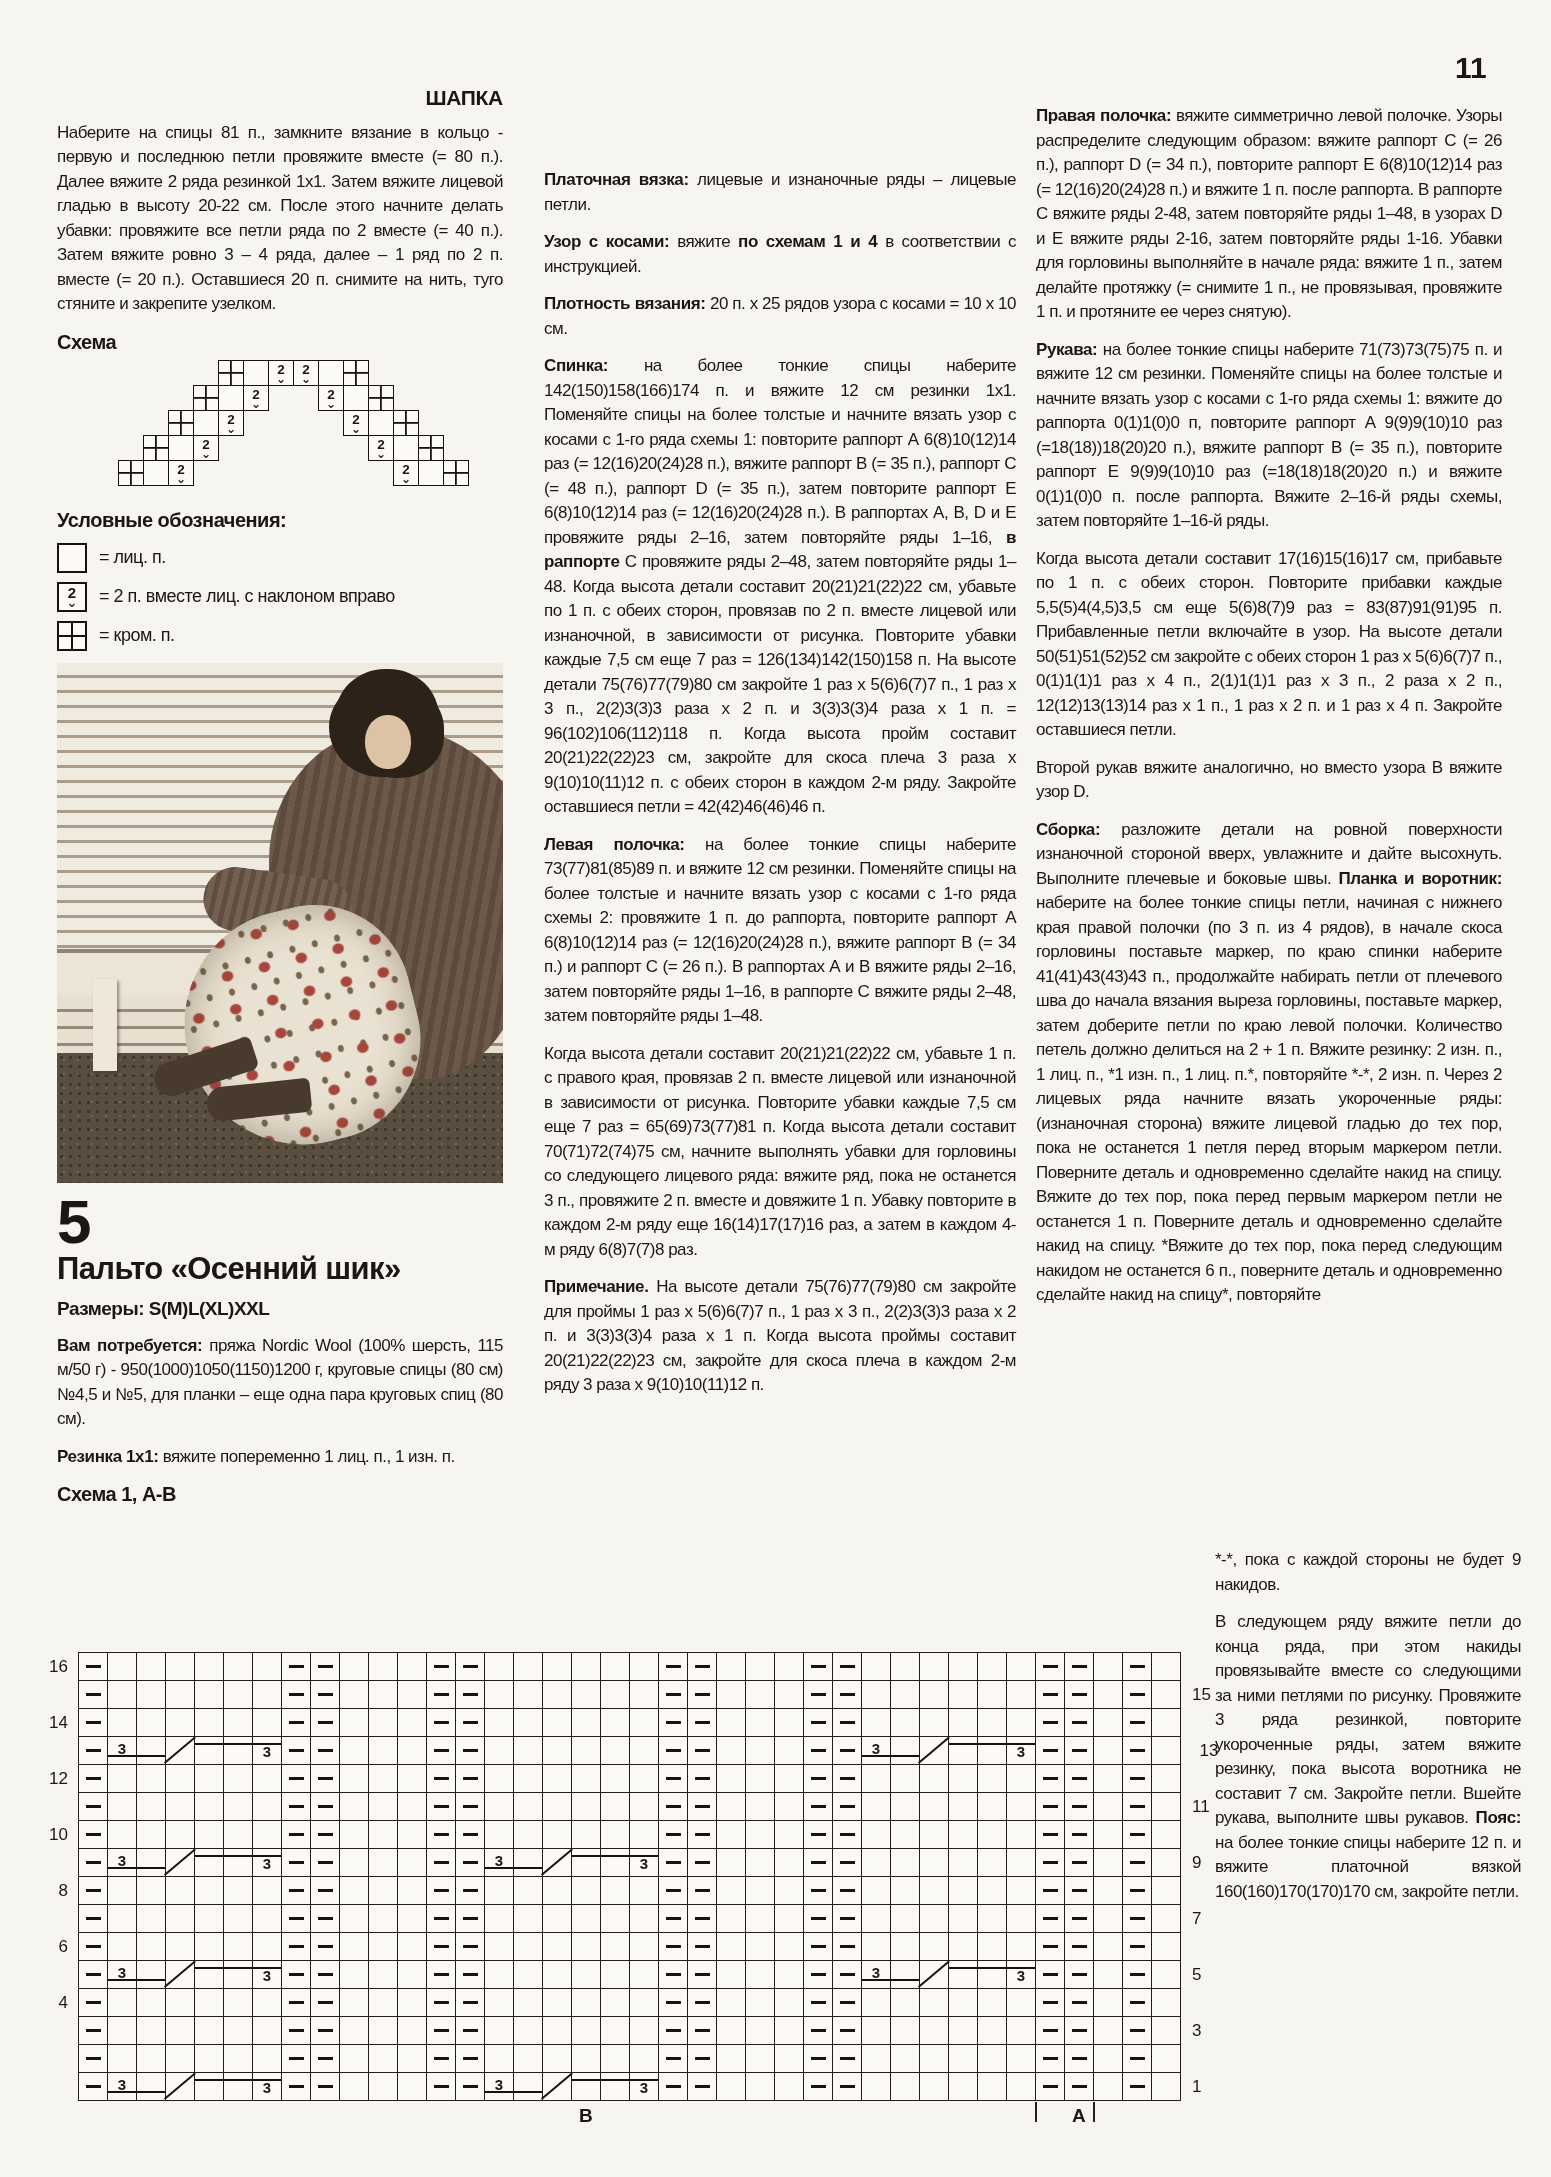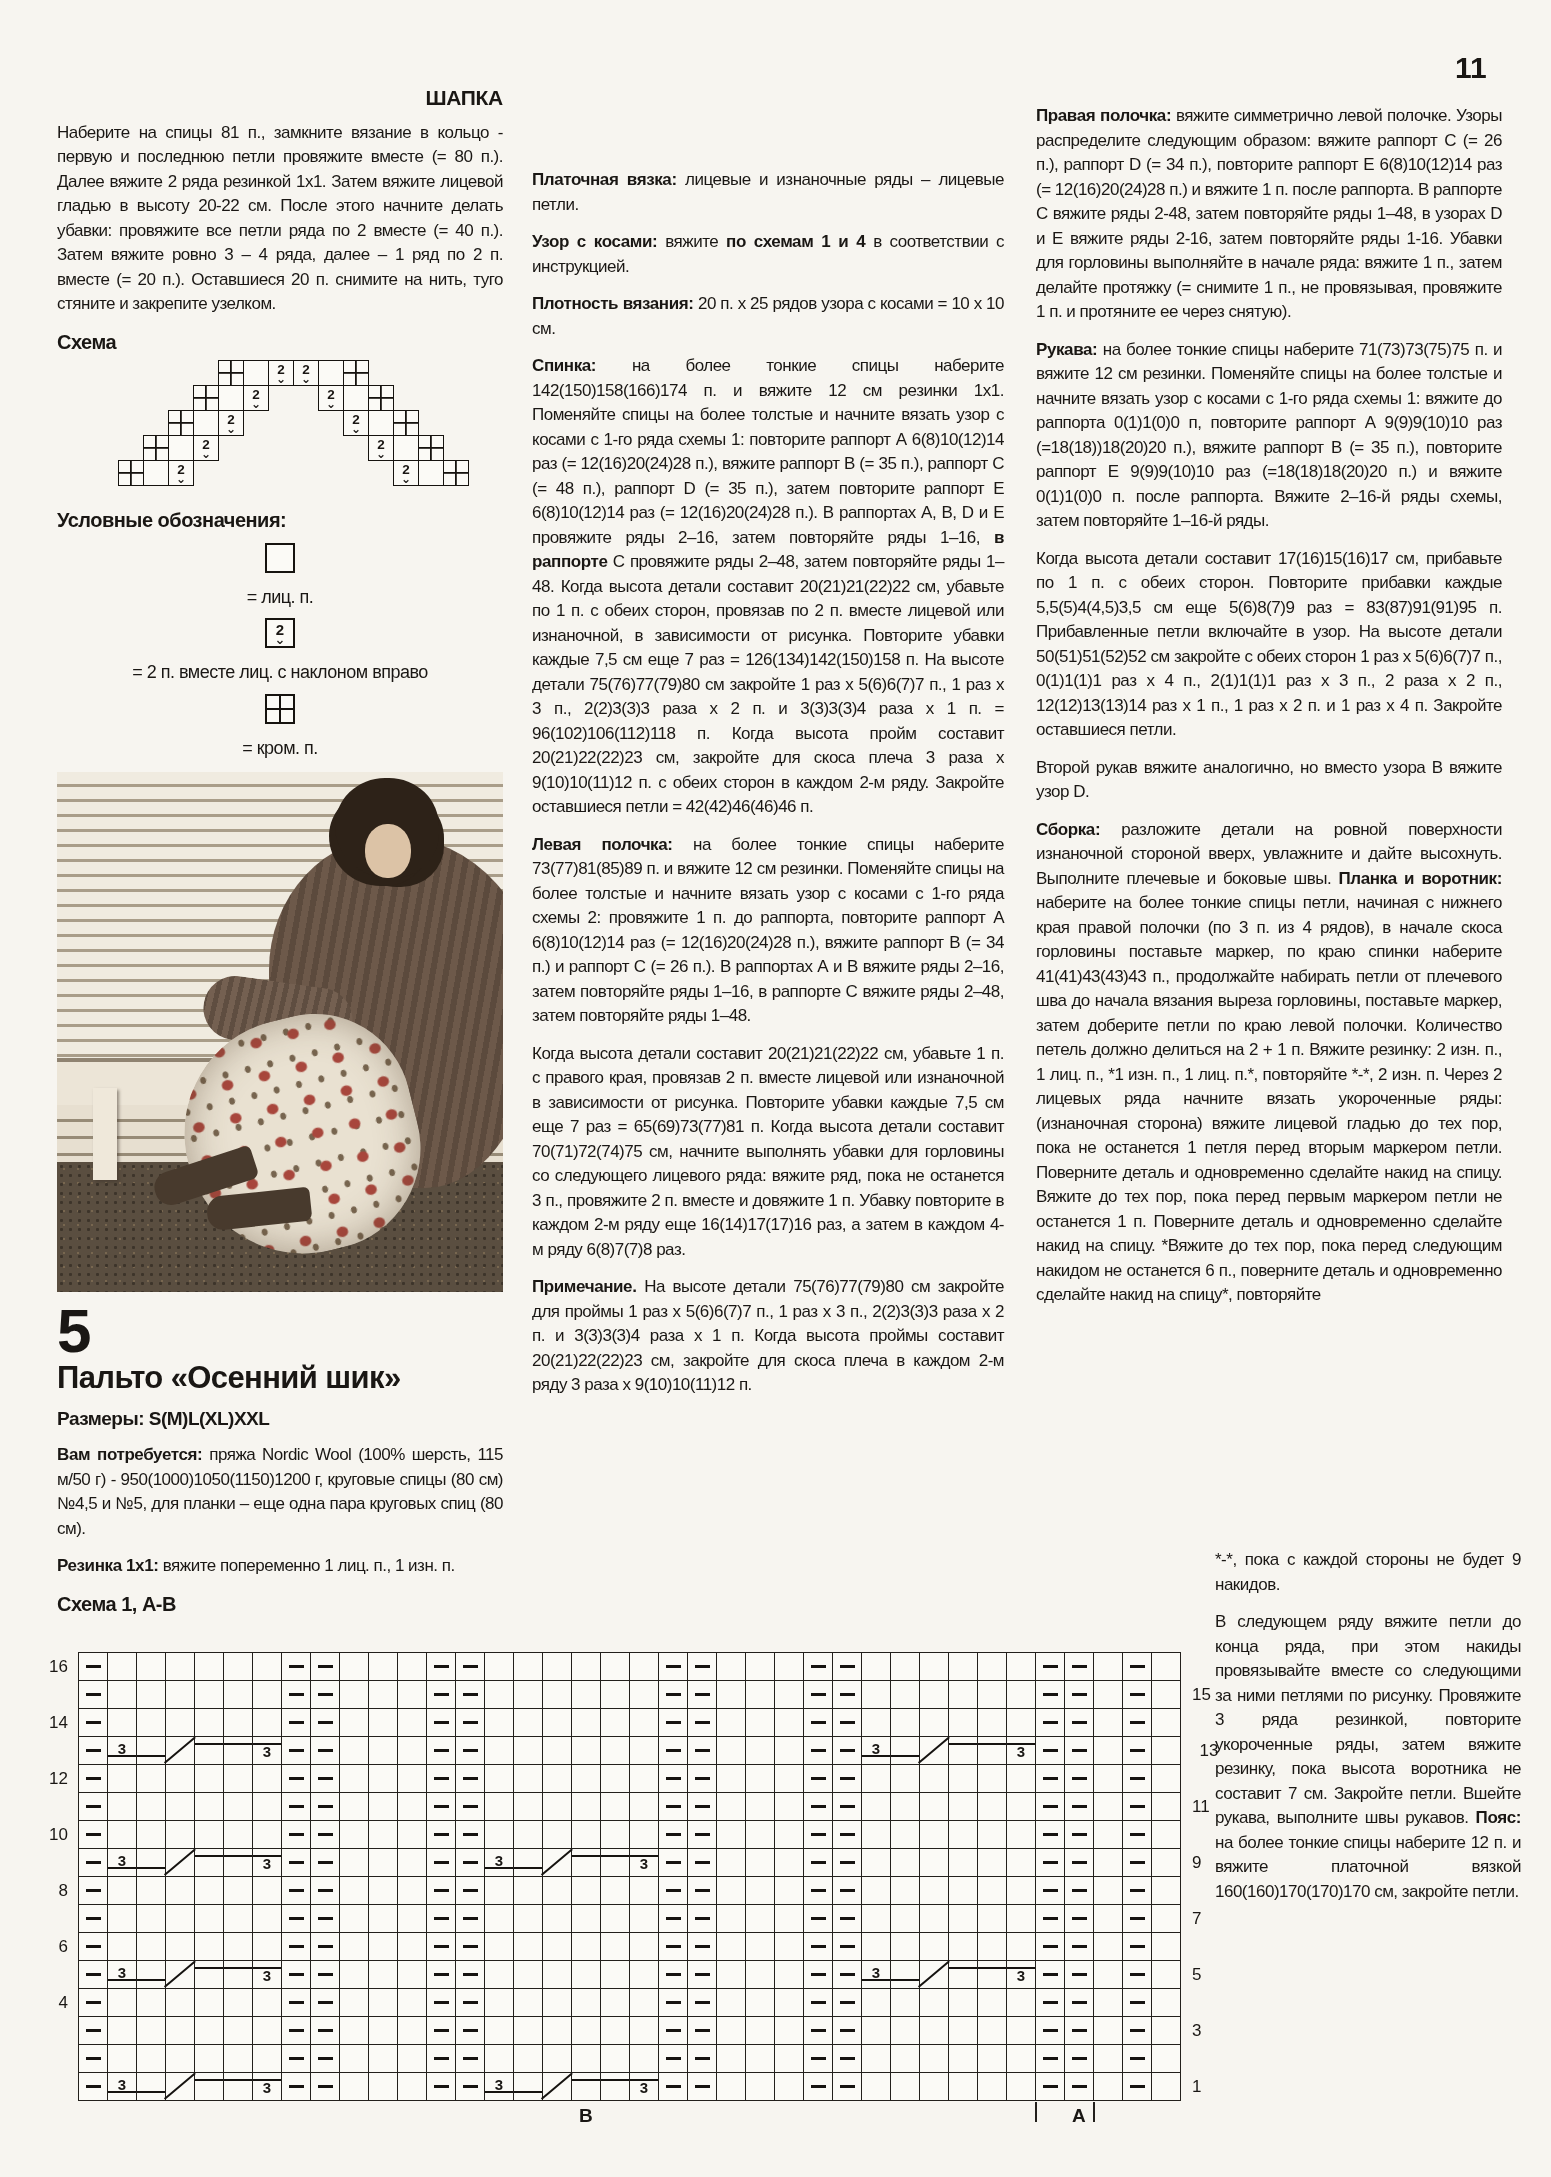--- a/index.html
+++ b/index.html
@@ -4,21 +4,21 @@
 <style>
   html,body{margin:0;padding:0;background:#e8e5df;}
   .page{
     position:relative; width:1551px; height:2177px; margin:0 auto;
     background:#f7f5f0; color:#1a1714; overflow:hidden;
     font-family:"Liberation Sans","DejaVu Sans",sans-serif;
     font-size:17px; line-height:24.5px; letter-spacing:-0.5px;
   }
   .col{position:absolute;}
   .col-left  {left:57px;  top:86px;  width:446px;}
-  .col-mid   {left:532px; top:168px; width:472px;}
+  .col-mid   {left:544px; top:168px; width:472px;}
   .col-right {left:1036px;top:104px; width:466px;}
   .page-num{position:absolute; left:1455px; top:56px; font-size:30px; font-weight:bold; letter-spacing:0;}
   .para{margin:0 0 13px 0; text-align:justify;}
   .para b{letter-spacing:-0.4px;}
   h2.sec{font-size:21px; font-weight:bold; margin:0 0 10px 0; letter-spacing:-0.3px;text-align:right;}
   .schema-label{font-size:20px; font-weight:bold; margin:4px 0 6px 0;}
   .legend-title{font-size:20px; font-weight:bold; margin:14px 0 10px 0;}
   .chart-label{font-size:20px; font-weight:bold; margin:10px 0 0 0;}
 
   
@@ -29,21 +29,21 @@
     display:flex; flex-direction:column; align-items:center; justify-content:center;
     font-size:13.5px; font-weight:bold; line-height:11px; letter-spacing:0;
   }
   .hs-plus{
     background-image:linear-gradient(#16130f,#16130f),linear-gradient(#16130f,#16130f);
     background-size:100% 1.8px,1.8px 100%; background-position:center center; background-repeat:no-repeat;
   }
   .hs-dec::after{content:"⌄"; font-size:12px; line-height:6px; font-weight:bold; margin-top:1px;}
 
   
-  .legend-row{display:flex; align-items:center; gap:12px; margin:0 0 9px 0;flex-direction:column;}
+  .legend-row{display:flex; align-items:center; gap:12px; margin:0 0 9px 0;}
   .sym{
     width:30px; height:30px; box-sizing:border-box; flex:0 0 auto;
     border:2.2px solid #16130f; background:#fbfaf6;
     display:flex; flex-direction:column; align-items:center; justify-content:center;
     font-size:15px; font-weight:bold; line-height:12px; letter-spacing:0;
   }
   .sym-plus{
     background-image:linear-gradient(#16130f,#16130f),linear-gradient(#16130f,#16130f);
     background-size:100% 2px,2px 100%; background-position:center center; background-repeat:no-repeat;
   }

